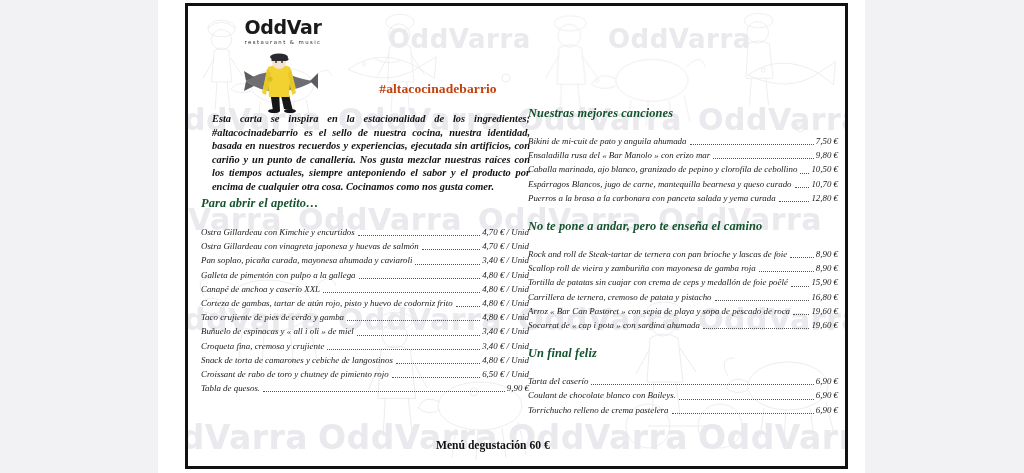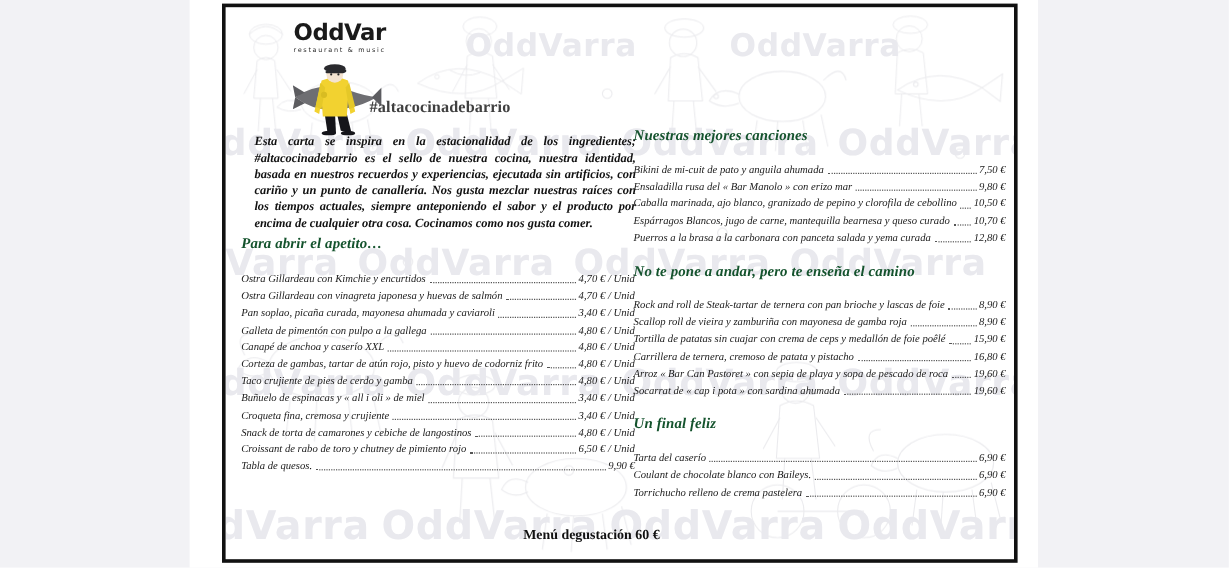--- a/index.html
+++ b/index.html
@@ -105,24 +105,25 @@
     width: 74px;
     height: 62px;
   }
 
   
   #hashtag {
     position: absolute;
     left: 120px;
     top: 75px;
     width: 260px;
+    text-align: center;
     font-family: "Liberation Serif", serif;
     font-size: 13.5px;
     font-weight: 700;
-    color: #404040;
+    color: #c2410c;
     letter-spacing: 0.1px;
   }
 
   
   #intro {
     position: absolute;
     left: 24px;
     top: 106px;
     width: 318px;
     font-family: Liberation Serif, serif;

